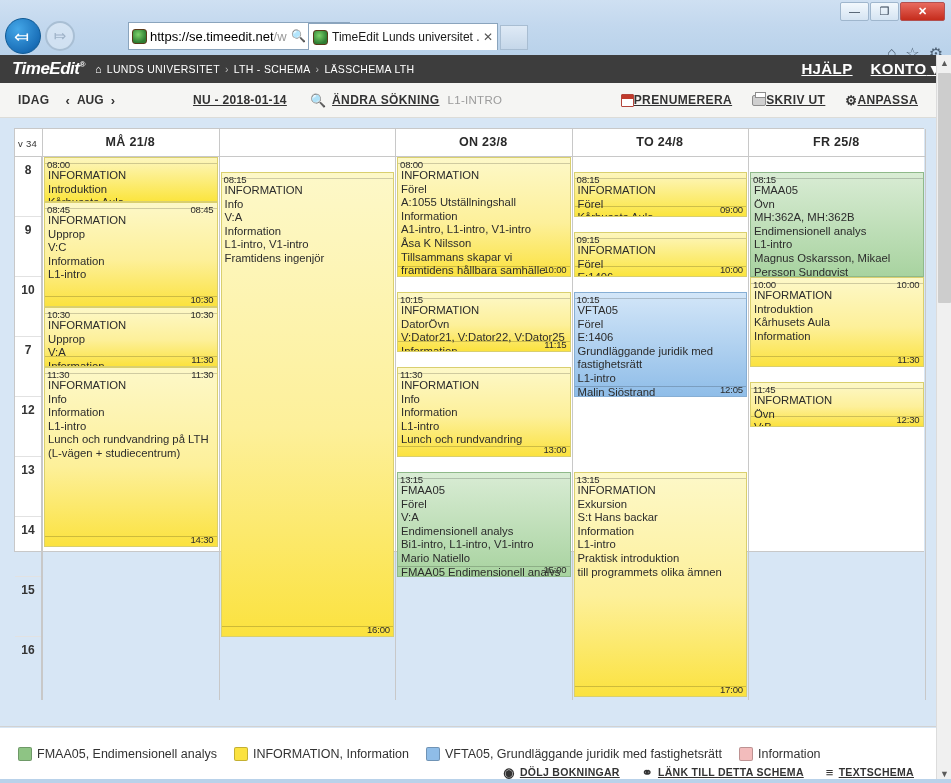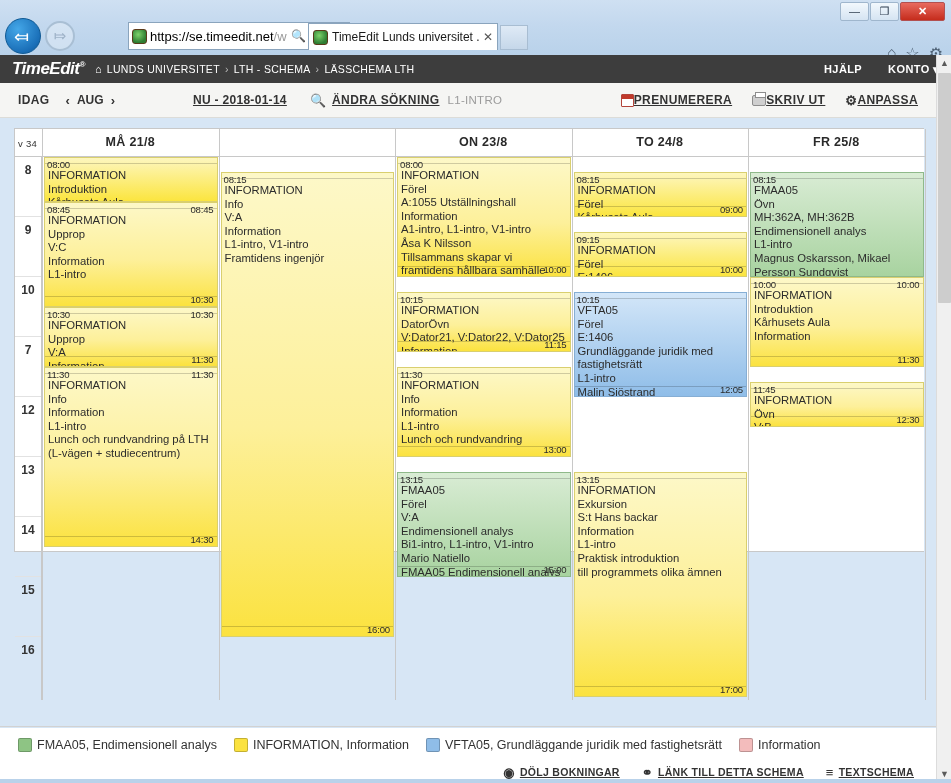--- a/index.html
+++ b/index.html
@@ -71,21 +71,21 @@
   
   #te-header{
     position:absolute; left:0; top:55px; width:951px; height:28px;
     background:#3d3d3d; color:#fff; display:flex; align-items:center; padding:0 12px;
   }
   #logo{ font-size:17px; font-weight:bold; font-style:italic; letter-spacing:-0.5px; }
   #logo sup{ font-size:8px; }
   #crumbs{ margin-left:10px; font-size:10.5px; letter-spacing:0.3px; display:flex; align-items:center; gap:5px; }
   #crumbs .sep{ color:#bbb; }
   #crumbs .home{ font-size:11px; }
-  #hdr-right{ margin-left:auto; display:flex; gap:26px; font-size:11px; font-weight:bold; letter-spacing:0.4px; }
+  #hdr-right{ margin-left:auto; display:flex; gap:18px; font-size:15px; font-weight:bold; letter-spacing:0.4px;text-decoration:underline; }
 
   
   #toolbar{
     position:absolute; left:0; top:83px; width:936px; height:35px;
     background:#f5f5f3; border-bottom:1px solid #dcdcd8;
     display:flex; align-items:center; padding:0 18px; font-size:12px; color:#333;
   }
   .tb-item{ font-weight:bold; letter-spacing:0.4px; }
   #tb-today{ margin-right:16px; }
   #tb-mon{ display:flex; align-items:center; gap:7px; font-weight:bold; }
@@ -162,21 +162,21 @@
   .ev .ln{ white-space:normal; }
 
   .ev.yellow{ background:linear-gradient(180deg,#fdf8c8 0%,#fdf09a 55%,#fbe23f 100%); border-color:#d9cf6f; }
   .ev.yellow-solid{ background:linear-gradient(180deg,#fdf6be 0%,#fbe53f 100%); border-color:#d9cf6f; }
   .ev.green{ background:linear-gradient(180deg,#d9ecd4 0%,#a8d3a0 100%); border-color:#8fb98a; }
   .ev.blue{ background:linear-gradient(180deg,#d3e6f8 0%,#8fbde8 100%); border-color:#86aed4; }
 
   
   #legend{
     position:absolute; left:0; top:728px; width:936px; height:33px;
-    background:#fff; display:flex; align-items:center; padding-left:18px; gap:17px;
+    background:#fff; display:flex; align-items:flex-end; padding-left:18px; gap:17px;
   }
   .lg{ display:flex; align-items:center; gap:5px; font-size:12.5px; color:#333; }
   .sw{ width:14px;height:14px;border-radius:2px;border:1px solid rgba(0,0,0,0.22); }
 
   #footbar{
     position:absolute; left:0; top:761px; width:936px; height:22px;
     background:#fff; display:flex; align-items:center; justify-content:flex-end;
     padding-right:22px; gap:22px;
   }
   .fa{ display:flex;align-items:center;gap:5px;font-size:10.5px;font-weight:bold;letter-spacing:0.3px;color:#333; }

